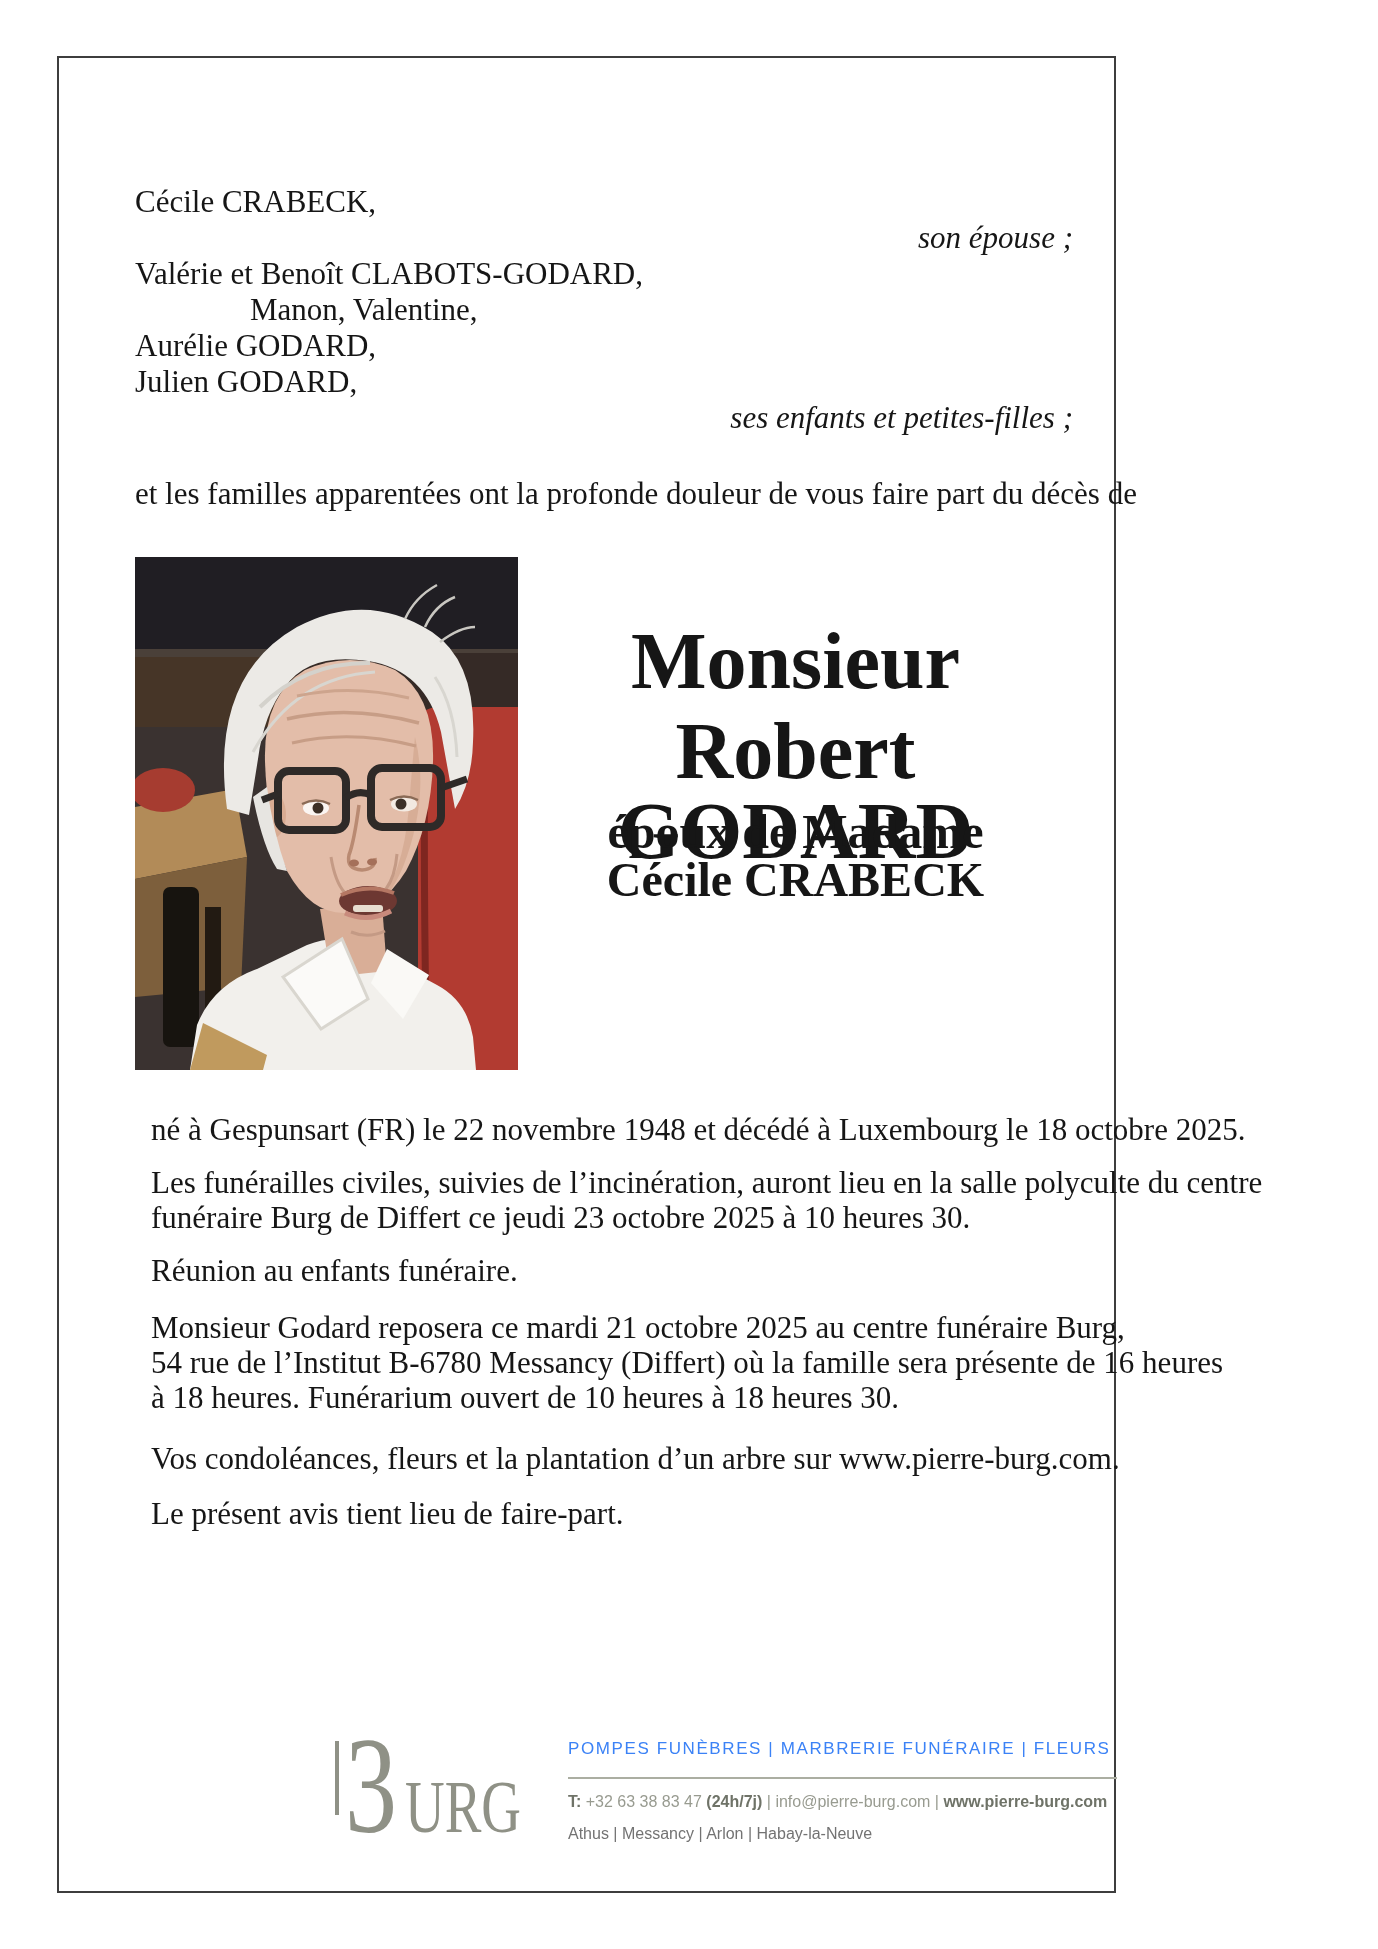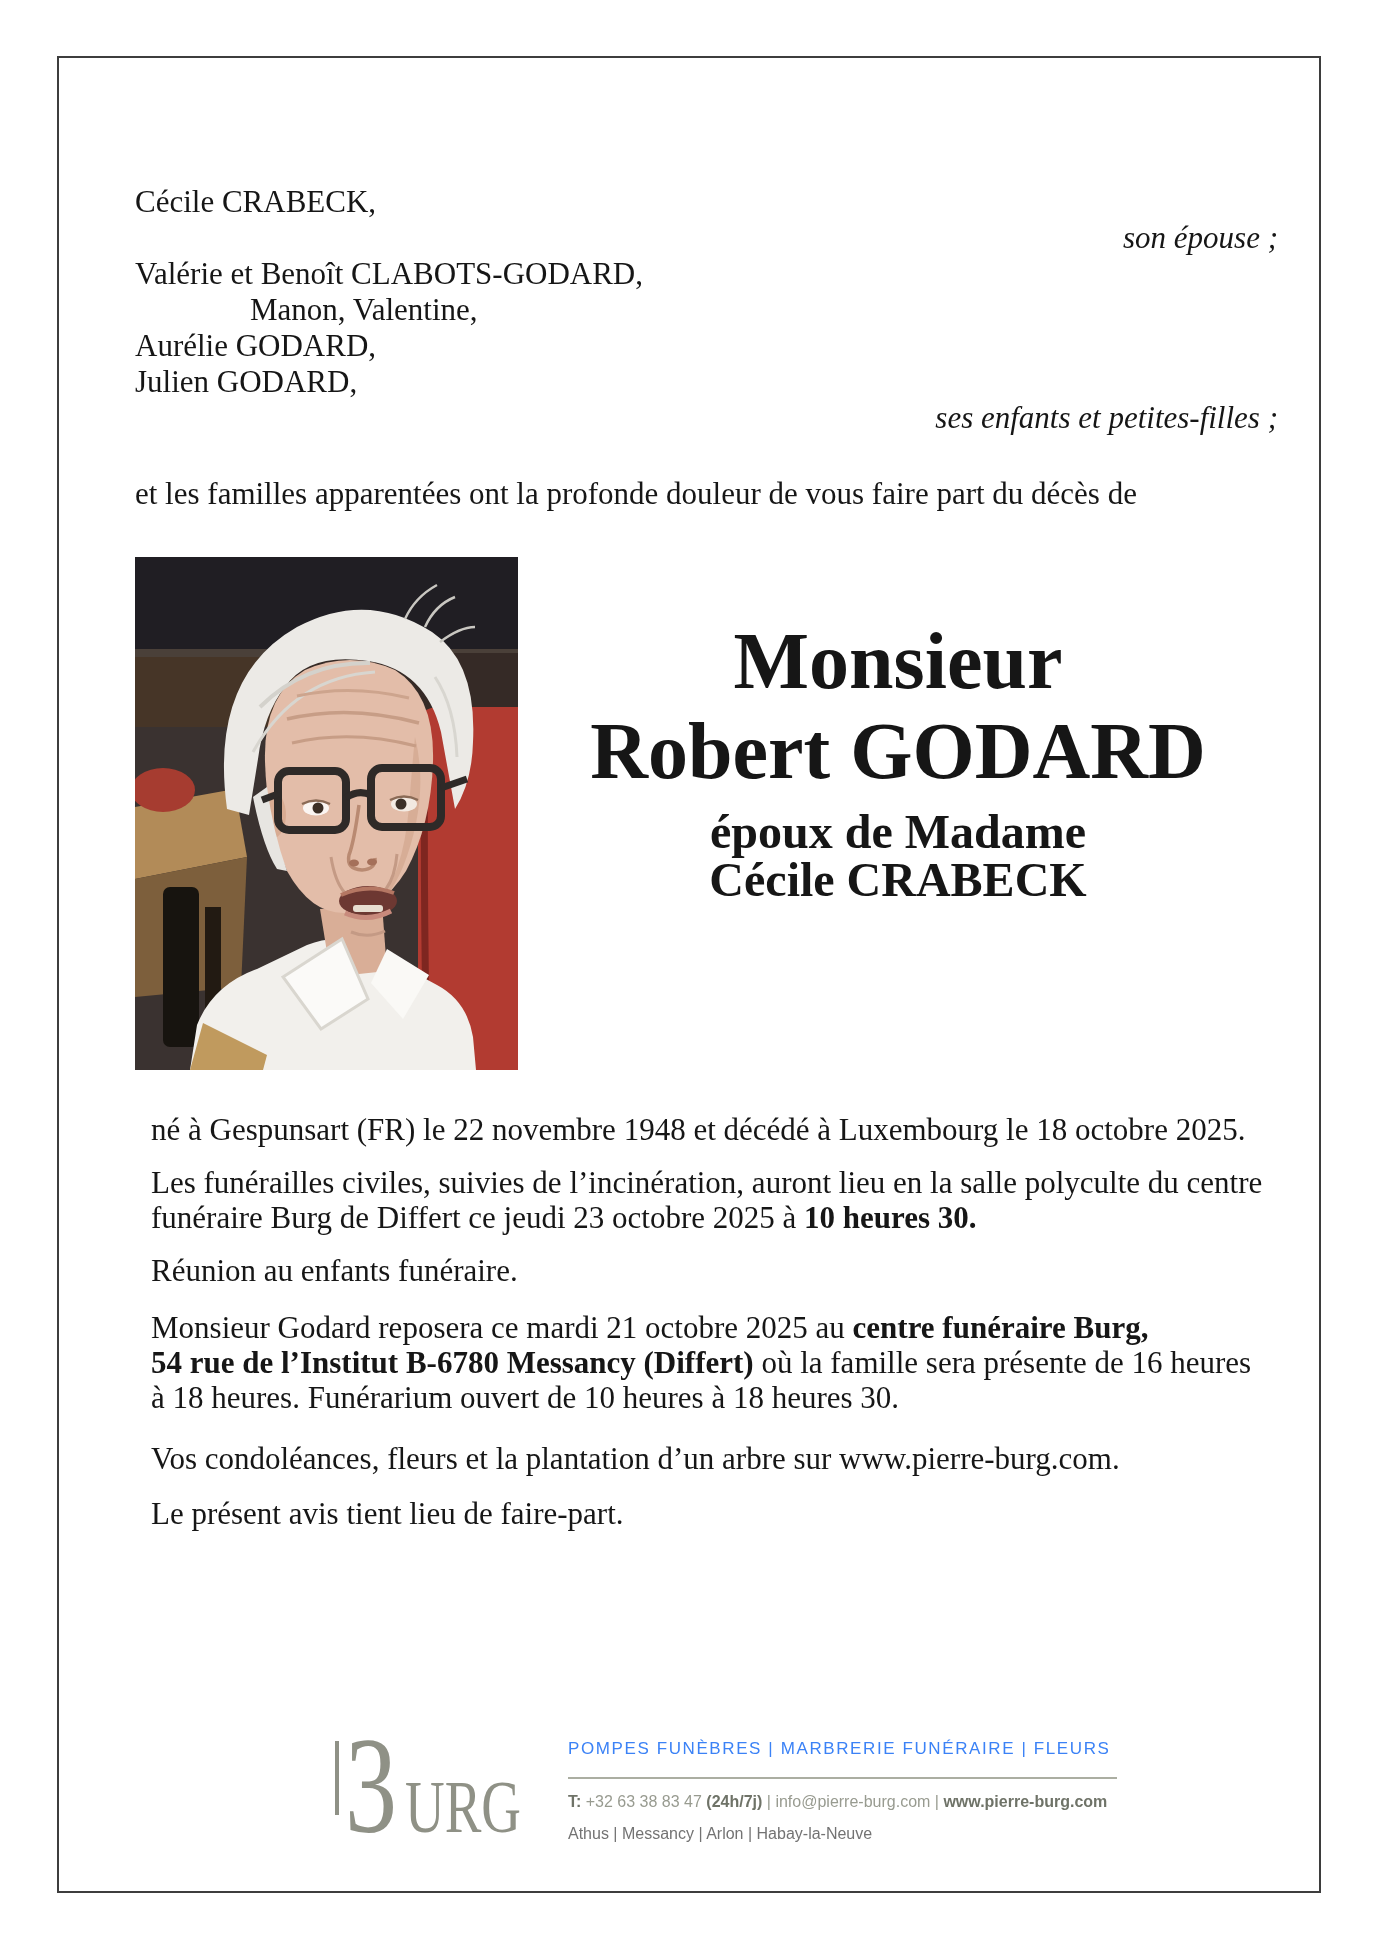--- a/index.html
+++ b/index.html
@@ -1,36 +1,36 @@
 <!DOCTYPE html>
 <html><head>
 <meta charset="utf-8">
 <style>
   html,body{margin:0;padding:0;background:#ffffff;}
   .page{position:relative;width:1378px;height:1949px;background:#ffffff;overflow:hidden;
         font-family:"Liberation Serif", serif;color:#161616;}
-  .frame{position:absolute;left:57px;top:56px;width:1264px;height:1837px;
+  .frame{position:absolute;left:57px;top:56px;width:1059px;height:1837px;
          border:2px solid #3d3d3d;box-sizing:border-box;}
   .content{position:absolute;left:76px;right:41px;top:0;padding-top:126px;}
   .iline{font-size:31px;line-height:36px;white-space:nowrap;}
   .iline.right{text-align:right;font-style:italic;}
   .iline.indent{padding-left:115px;}
   .announce{margin:40px 0 4px;font-size:31px;line-height:36px;white-space:nowrap;}
   .hero{margin-top:45px;height:513px;display:flex;}
   .photo{width:383px;height:513px;flex:none;background:#3a3432;}
   .photo svg{display:block;}
   .titlebox{flex:1;position:relative;font-weight:bold;text-align:center;}
   .titlebox .t1,.titlebox .t2{position:absolute;left:0;right:0;font-size:80px;line-height:1;}
   .titlebox .t3,.titlebox .t4{position:absolute;left:0;right:0;font-size:48px;line-height:1;}
   .t1{top:64px;} .t2{top:154px;} .t3{top:251px;} .t4{top:299px;}
   .bodytext p{margin:18px 16px 0;font-size:31px;line-height:35px;}
   .bodytext p.mt42{margin-top:42px;} .bodytext p.mt22{margin-top:22px;}
   .bodytext p.mt26{margin-top:26px;} .bodytext p.mt20{margin-top:20px;}
   .bl{display:block;white-space:nowrap;}
-  .bodytext .b{font-weight:bold;text-align:right;}
+  .bodytext .b{font-weight:normal;text-align:right;}
   
   .logo{position:absolute;left:276px;top:1680px;width:192px;height:100px;}
   .fcol{position:absolute;left:509px;top:1681px;width:560px;height:120px;
         font-family:"Liberation Sans", sans-serif;color:#989b90;}
   .f-services{position:absolute;left:0;top:0;font-size:17px;letter-spacing:1.6px;white-space:nowrap;color:#3b82f6;}
   .f-rule{position:absolute;left:0;top:38px;width:549px;height:2px;background:#abaea2;}
   .f-contact{position:absolute;left:0;top:54px;font-size:16px;white-space:nowrap;}
   .f-locations{position:absolute;left:0;top:86px;font-size:16px;white-space:nowrap;color:#737373;}
   .fcol .b{font-weight:bold;color:#6f7368;}
 </style>

